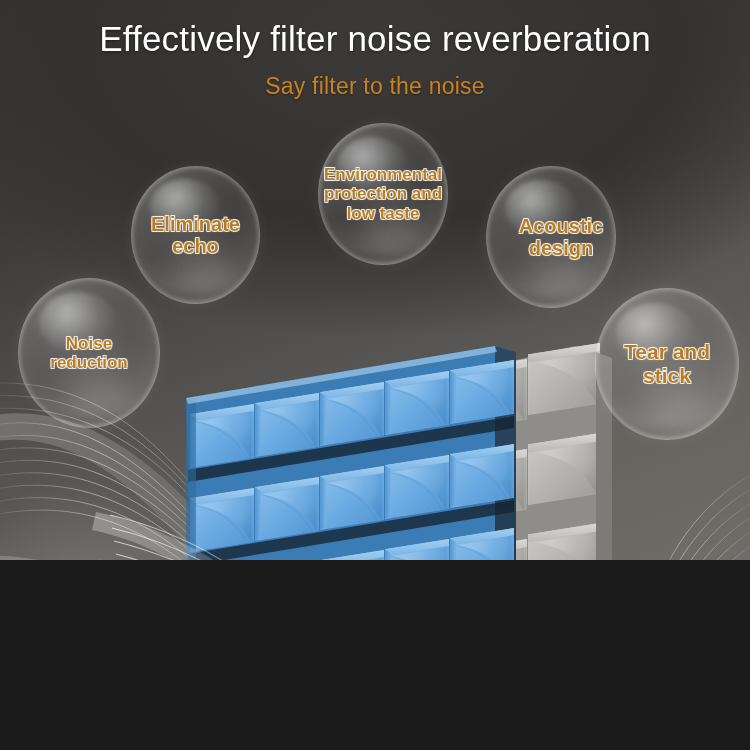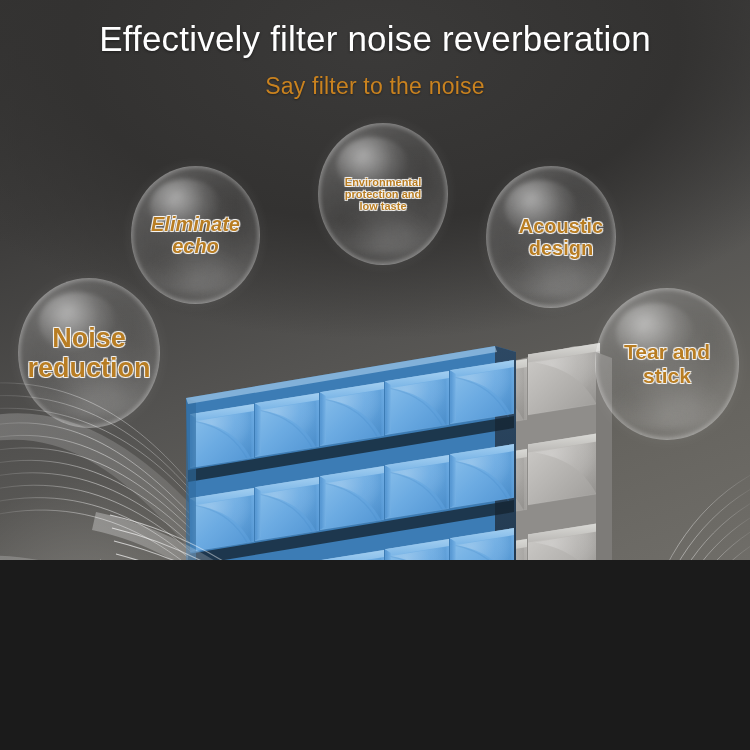--- a/index.html
+++ b/index.html
@@ -58,25 +58,25 @@
     paint-order:stroke fill;
     text-shadow:
       0 0 2px rgba(255,255,255,.85),
       1px 1px 0 rgba(255,255,255,.6),
       -1px 1px 0 rgba(255,255,255,.6),
       1px -1px 0 rgba(255,255,255,.6),
       -1px -1px 0 rgba(255,255,255,.6);
     padding:0 6px;
   }
   #b1{left:18px; top:278px; width:140px;height:148px;}
-  #b1 .lbl{font-size:27px;}
+  #b1 .lbl{font-size:17px;}
   #b2{left:131px;top:166px;width:127px;height:136px;}
-  #b2 .lbl{font-size:20px;font-style:italic;}
+  #b2 .lbl{font-size:20px;}
   #b3{left:318px;top:123px;width:128px;height:140px;}
-  #b3 .lbl{font-size:11px;}
+  #b3 .lbl{font-size:17px;}
   #b4{left:486px;top:166px;width:128px;height:140px;}
   #b4 .lbl{font-size:20px;margin-left:20px;}
   #b5{left:595px;top:288px;width:142px;height:150px;}
   #b5 .lbl{font-size:21px;}
 
   
   .product{position:absolute;left:0;top:0;width:750px;height:750px;pointer-events:none;}
   .product svg{display:block;width:750px;height:750px;}
   .smoke{position:absolute;inset:0;pointer-events:none;}
   .smoke svg{display:block;width:750px;height:750px;}

